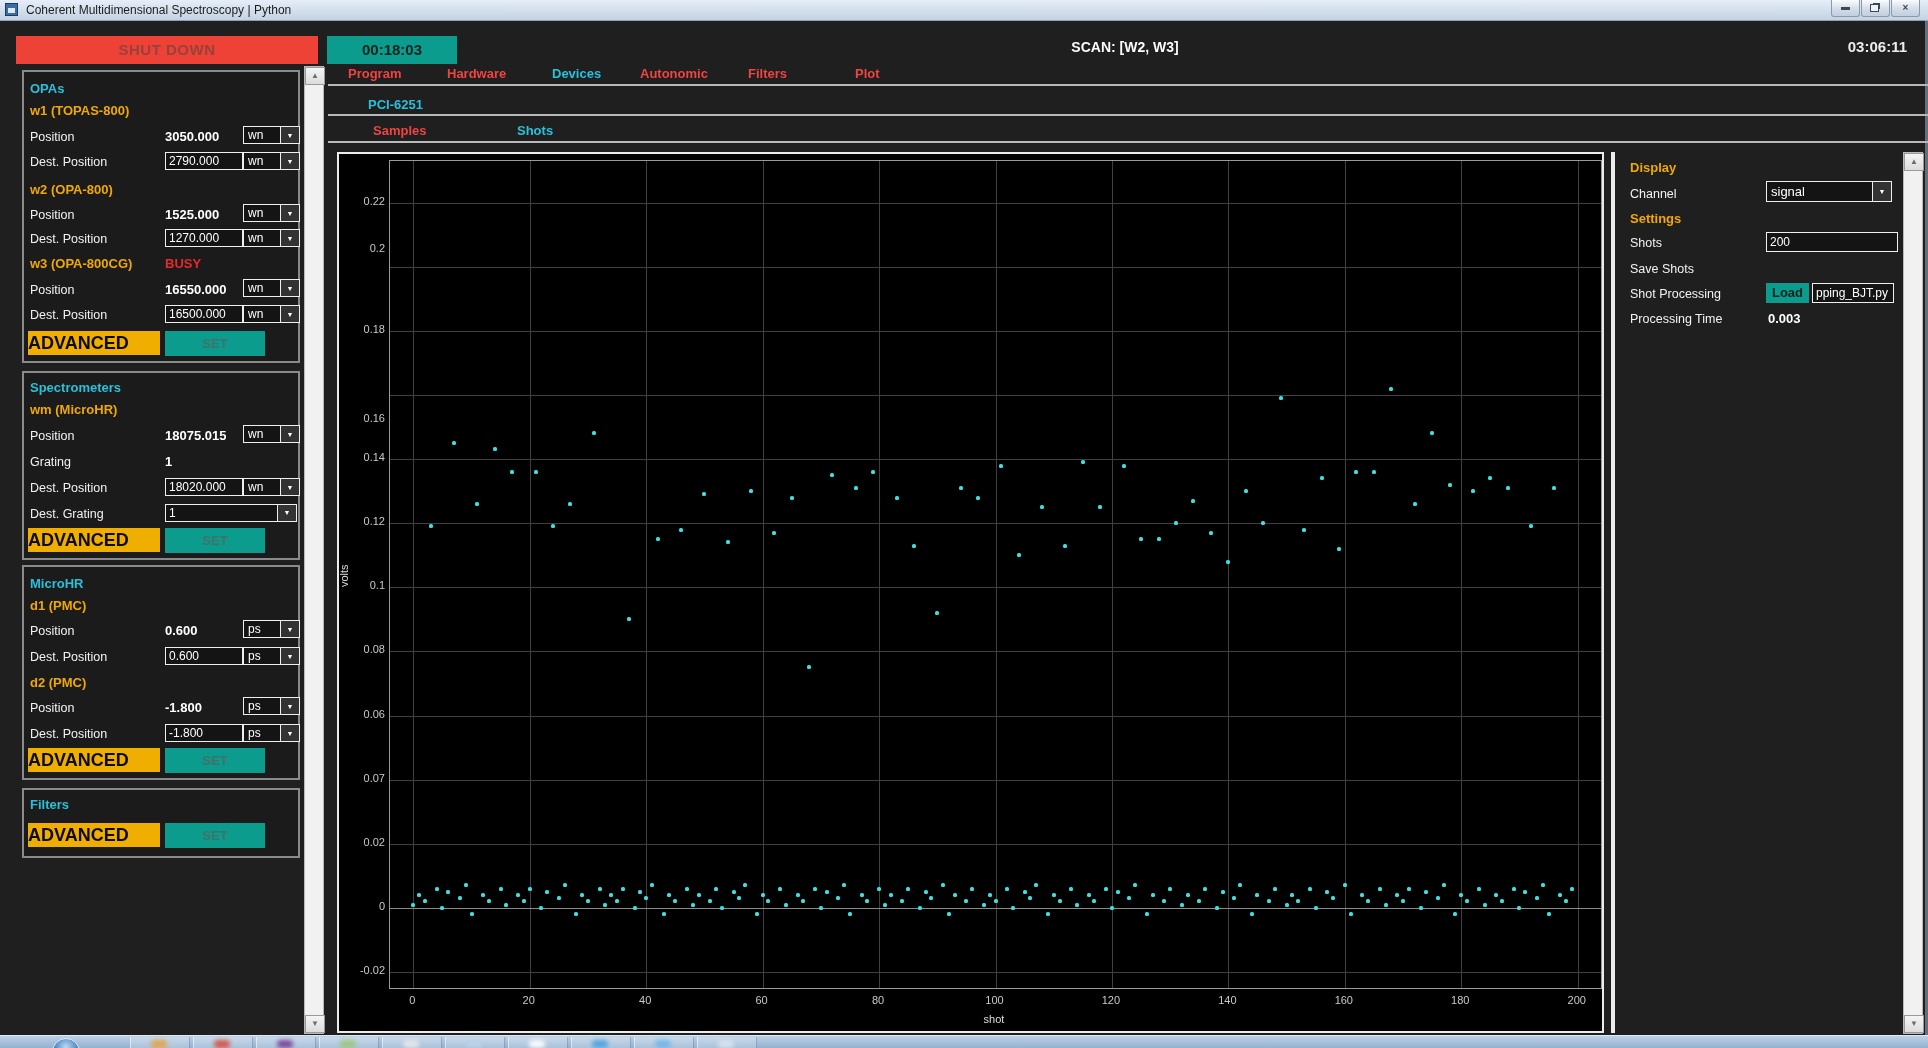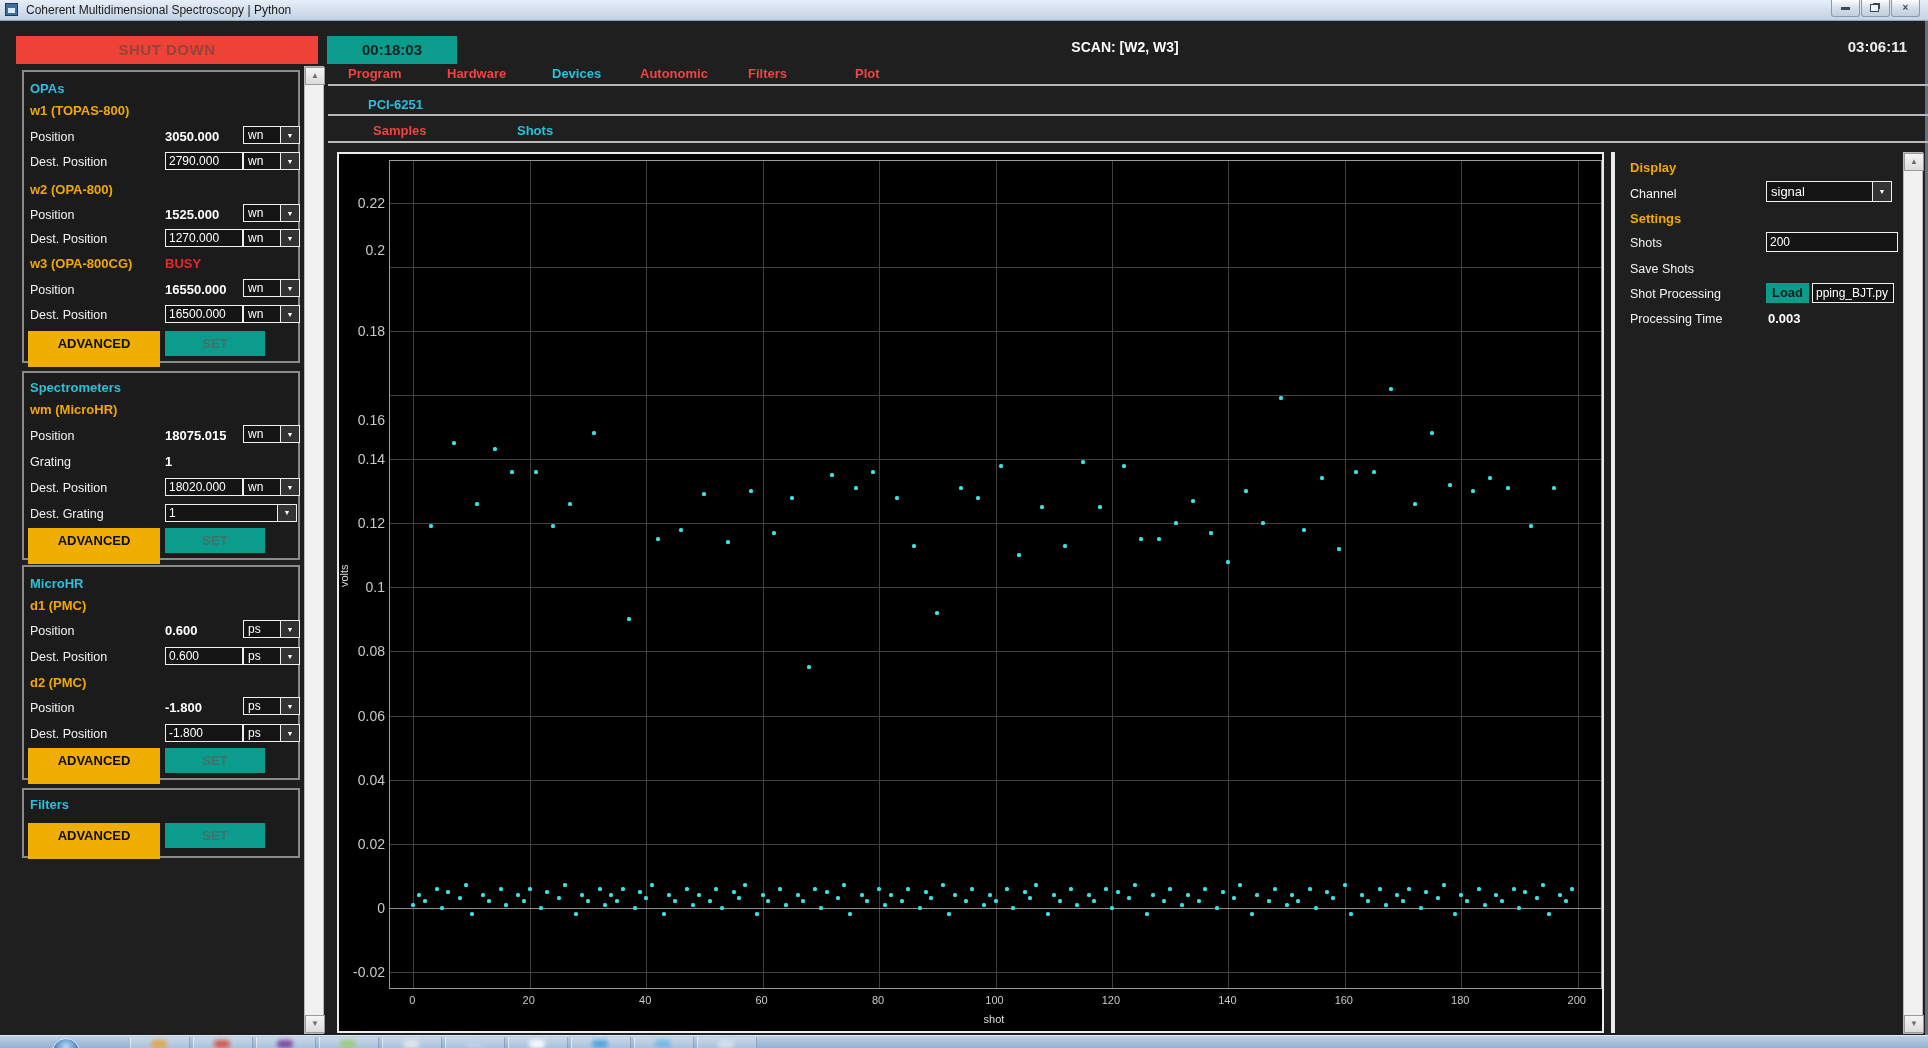--- a/index.html
+++ b/index.html
@@ -40,37 +40,37 @@
     overflow:hidden;white-space:nowrap}
   .inp{position:absolute;left:141px;width:70px;height:14px;background:#141414;border:1px solid #efefef;
     color:#fff;font-size:12px;font-family:"Liberation Sans",sans-serif;padding:1px 3px;outline:none}
   .inp.wide{width:106px}
   .sel{position:absolute;left:219px;height:18px;display:flex;border:1px solid #efefef;background:#141414;box-sizing:border-box}
   .seltxt{width:32px;font-size:12px;color:#fff;padding:1px 0 0 4px}
   .selbtn{width:18px;background:#333;border-left:1px solid #efefef;color:#fff;font-size:7px;
     text-align:center;line-height:17px}
   .selbtn-solo{position:absolute;left:253px;width:20px;height:18px;background:#333;border:1px solid #efefef;
     box-sizing:border-box;color:#fff;font-size:7px;text-align:center;line-height:16px}
-  .btn-adv{position:absolute;left:4px;width:132px;height:36px;background:#efae00;color:#0c0c0c;
-    font-weight:bold;font-size:13px;text-align:center;line-height:25px}
+  .btn-adv{position:absolute;left:4px;width:132px;height:24px;background:#efae00;color:#0c0c0c;
+    font-weight:bold;font-size:18px;text-align:left;line-height:25px}
   .btn-set{position:absolute;left:141px;width:100px;height:25px;background:#0b9c8d;color:#44706a;
     font-weight:bold;font-size:13px;text-align:center;line-height:25px}
   
   .sbar{position:absolute;width:20px;background:#f1f1f1;border:1px solid #b9b9b9;box-sizing:border-box}
   .sbtn{position:absolute;left:0;width:20px;height:18px;background:linear-gradient(#f4f4f4,#dcdcdc);
     border:1px solid #9a9a9a;box-sizing:border-box;color:#6d6d6d;font-size:8px;text-align:center;line-height:16px}
   
   #plot{position:absolute;left:337px;top:152px;width:1267px;height:881px;background:#000;
     border:2px solid #ececec;box-sizing:border-box}
   #axes{position:absolute;left:50px;top:6px;width:1211px;height:827px;border:1px solid #9a9a9a;box-sizing:content-box}
   .gridv{position:absolute;top:0;width:1px;height:100%;background:#3f3f3f}
   .gridh{position:absolute;left:0;width:100%;height:1px;background:#3f3f3f}
   .gridh.zero{background:#8a8a8a}
   .dot{position:absolute;width:4px;height:4px;background:#3be0e0;border-radius:1.5px;transform:translate(-50%,-50%)}
-  .ytl{position:absolute;width:44px;left:2px;text-align:right;font-size:14px;color:#c9c9c9}
+  .ytl{position:absolute;width:44px;left:2px;text-align:right;font-size:11px;color:#c9c9c9}
   .xtl{position:absolute;width:44px;text-align:center;font-size:11px;color:#c9c9c9}
   #ylabel{position:absolute;left:338px;top:587px;transform:rotate(-90deg);transform-origin:0 0;
     font-size:11px;color:#dedede}
   #xlabel{position:absolute;left:959px;top:1013px;width:70px;text-align:center;font-size:11px;color:#dedede}
   #panel-divider{position:absolute;left:1611px;top:152px;width:4px;height:881px;background:#ececec}
   
   .rp-h{position:absolute;left:1630px;font-weight:bold;font-size:13px;color:#f0a802}
   .rp-l{position:absolute;left:1630px;font-size:12.5px;color:#f2f2f2}
   .rp-val{position:absolute;font-weight:bold;font-size:13px;color:#fff}
   #channel-select{position:absolute;left:1766px;top:181px;width:126px;height:21px;display:flex;
@@ -473,21 +473,21 @@
     <div class="xtl" style="left: 517.058px; top: 840px;">80</div>
     <div class="xtl" style="left: 633.5px; top: 840px;">100</div>
     <div class="xtl" style="left: 749.942px; top: 840px;">120</div>
     <div class="xtl" style="left: 866.385px; top: 840px;">140</div>
     <div class="xtl" style="left: 982.827px; top: 840px;">160</div>
     <div class="xtl" style="left: 1099.27px; top: 840px;">180</div>
     <div class="xtl" style="left: 1215.71px; top: 840px;">200</div>
     <div class="ytl" style="top: 809.973px;">-0.02</div>
     <div class="ytl" style="top: 745.864px;">0</div>
     <div class="ytl" style="top: 681.756px;">0.02</div>
-    <div class="ytl" style="top: 617.647px;">0.04</div>
+    <div class="ytl" style="top: 617.647px;">0.07</div>
     <div class="ytl" style="top: 553.539px;">0.06</div>
     <div class="ytl" style="top: 489.43px; text-align: right;">0.08</div>
     <div class="ytl" style="top: 425.322px;">0.1</div>
     <div class="ytl" style="top: 361.213px;">0.12</div>
     <div class="ytl" style="top: 297.105px;">0.14</div>
     <div class="ytl" style="top: 232.996px; margin-top: 25px;">0.16</div>
     <div class="ytl" style="top: 168.888px;">0.18</div>
     <div class="ytl" style="top: 88px;">0.2</div>
     <div class="ytl" style="top: 40.6705px;">0.22</div>
   </div>

